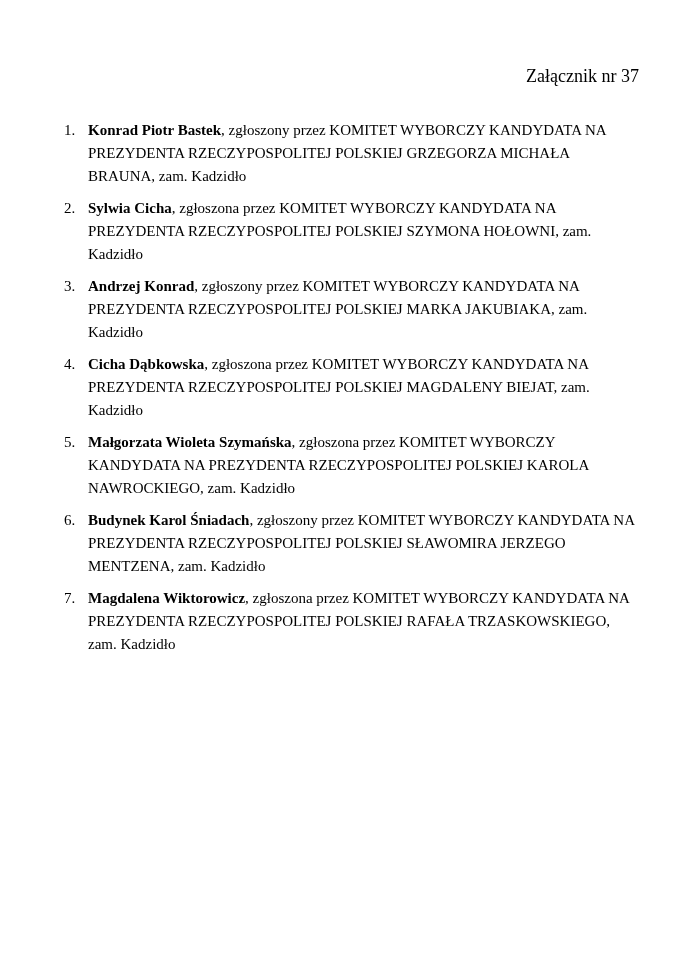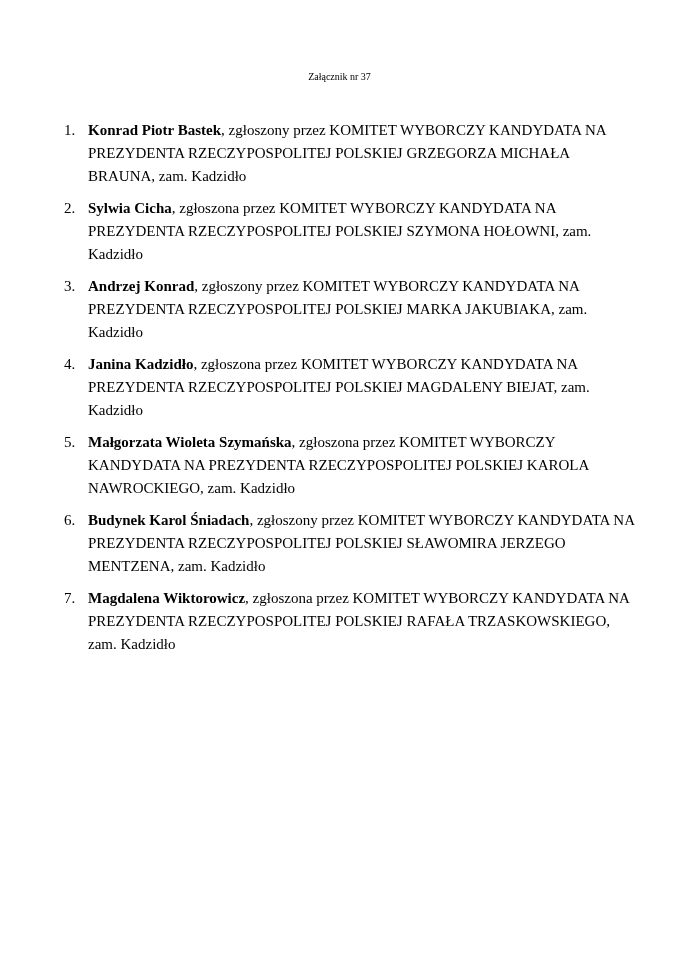--- a/index.html
+++ b/index.html
@@ -16,22 +16,22 @@
     -webkit-font-smoothing: antialiased;
   }
   .page {
     box-sizing: border-box;
     width: 679px;
     height: 960px;
     padding: 66px 40px 0 40px;
     background: #ffffff;
   }
   .attachment-block {
-    text-align: center;
-    font-size: 10px;
+    text-align: right;
+    font-size: 18px;
     line-height: 21px;
   }
   .attachment-block .line2 {
     padding-right: 9px;
   }
   .intro {
     margin: 33px 0 0 0;
     font-size: 15px;
     line-height: 30px;
     text-align: left;
@@ -89,21 +89,21 @@
     <li class="candidate-item">
       <span class="candidate-number">3.</span>
       <span class="candidate-text">
         <span class="candidate-name">Andrzej Konrad</span><span class="candidate-details">, zgłoszony przez KOMITET WYBORCZY KANDYDATA NA PREZYDENTA RZECZYPOSPOLITEJ POLSKIEJ MARKA JAKUBIAKA, zam. Kadzidło</span>
       </span>
     </li>
 
     <li class="candidate-item">
       <span class="candidate-number">4.</span>
       <span class="candidate-text">
-        <span class="candidate-name">Janina Kadzidło</span><span class="candidate-details">, zgłoszona przez KOMITET WYBORCZY KANDYDATA NA PREZYDENTA RZECZYPOSPOLITEJ POLSKIEJ MAGDALENY BIEJAT, zam. Kadzidło</span>
+        <span class="candidate-name">Cicha Dąbkowska</span><span class="candidate-details">, zgłoszona przez KOMITET WYBORCZY KANDYDATA NA PREZYDENTA RZECZYPOSPOLITEJ POLSKIEJ MAGDALENY BIEJAT, zam. Kadzidło</span>
       </span>
     </li>
 
     <li class="candidate-item">
       <span class="candidate-number">5.</span>
       <span class="candidate-text">
         <span class="candidate-name">Małgorzata Wioleta Szymańska</span><span class="candidate-details">, zgłoszona przez KOMITET WYBORCZY KANDYDATA NA PREZYDENTA RZECZYPOSPOLITEJ POLSKIEJ KAROLA NAWROCKIEGO, zam. Kadzidło</span>
       </span>
     </li>
 

